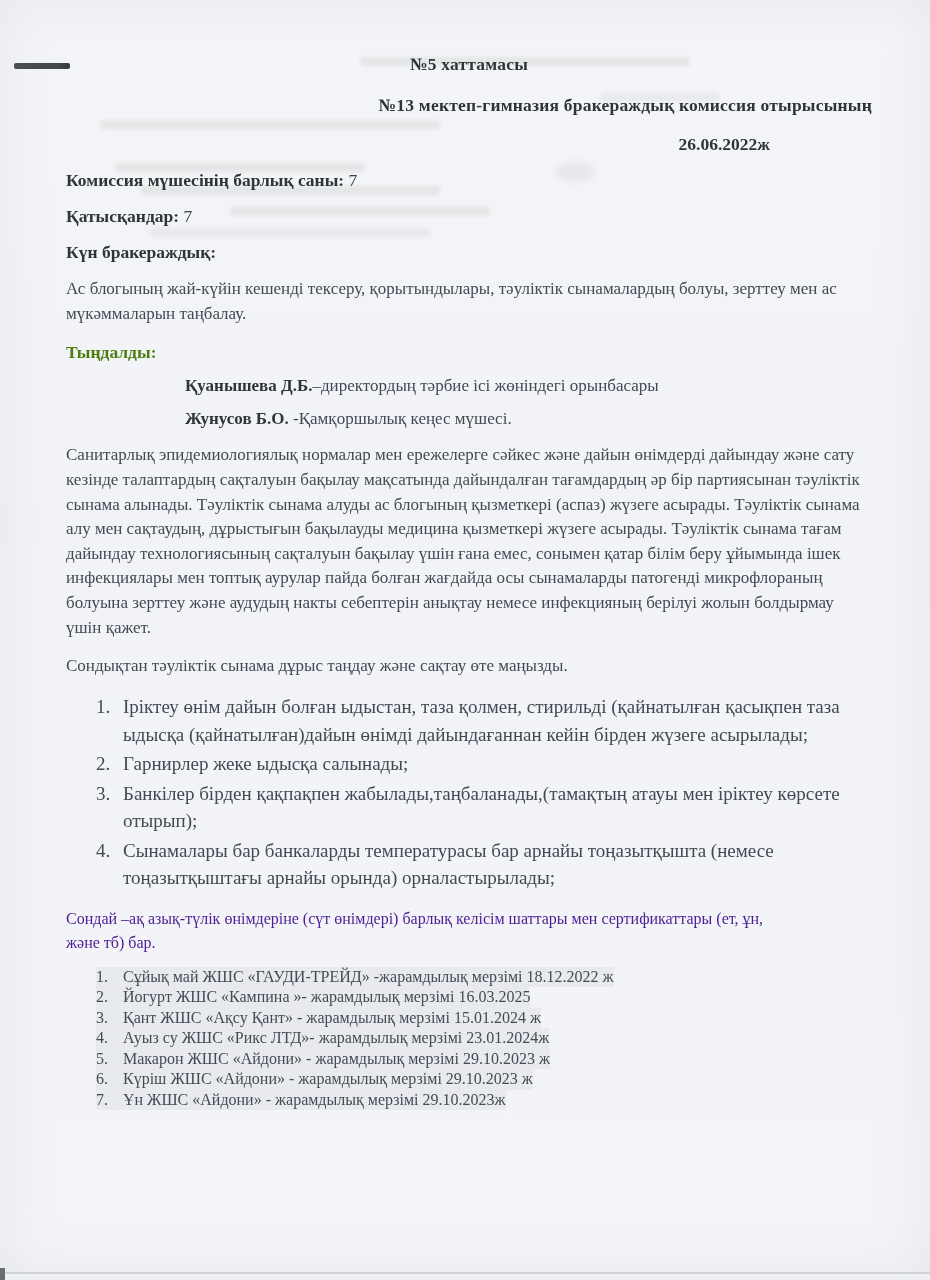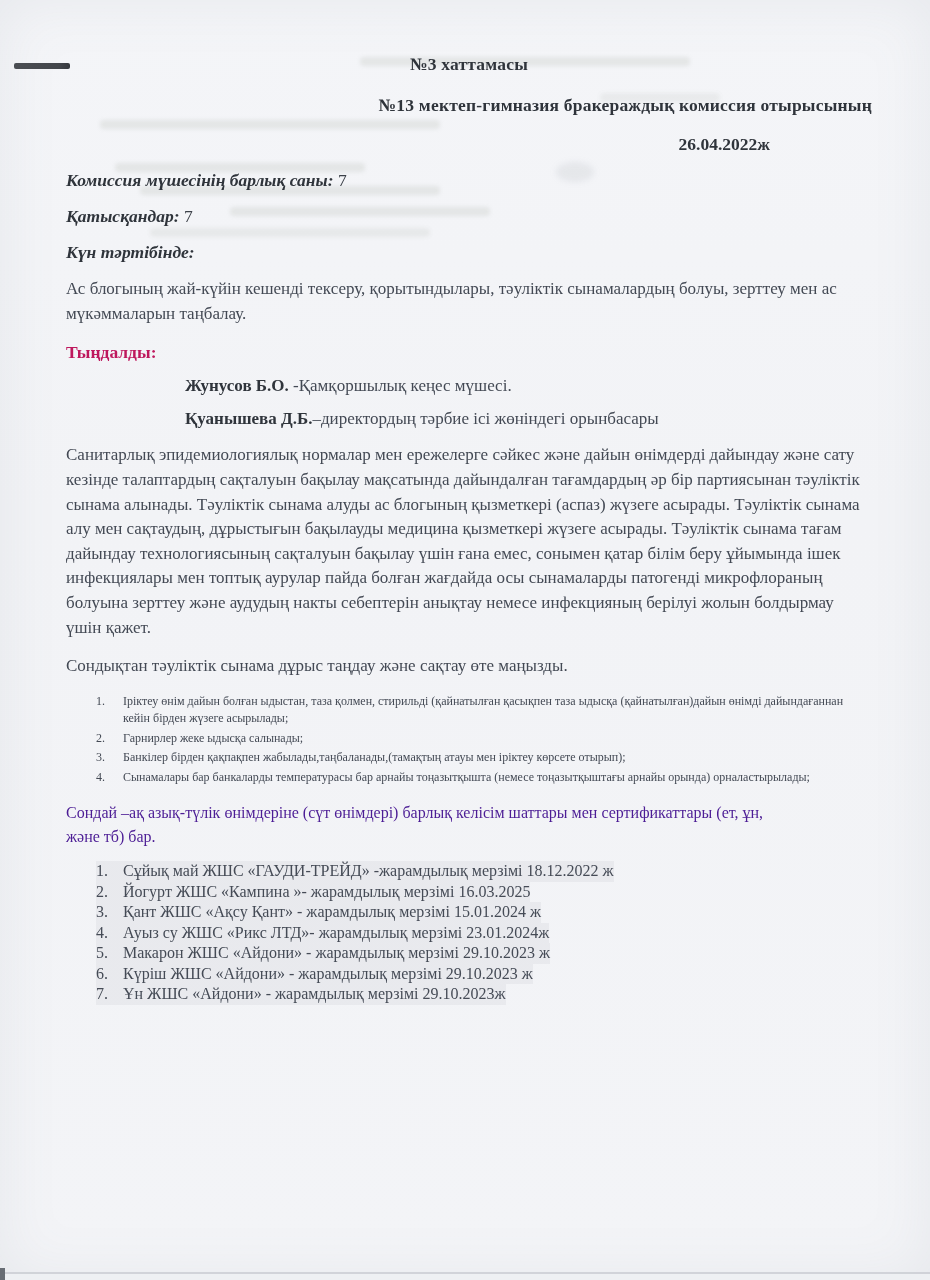--- a/index.html
+++ b/index.html
@@ -46,52 +46,51 @@
     margin-top: 18px;
   }
   .meta-line {
     font-size: 17.5px;
     margin-top: 15px;
     color: #3c4149;
   }
   .meta-line .lbl {
     font-weight: bold;
     color: #2f343b;
-    font-style: italic;
   }
   .body-par {
     font-size: 17px;
     line-height: 1.45;
     margin-top: 14px;
     color: #434954;
   }
   .heard-label {
     font-weight: bold;
     font-size: 17.5px;
-    color: #be185d;
+    color: #4d7c0f;
     margin-top: 16px;
   }
   .speaker {
     font-size: 17px;
     margin-top: 13px;
     padding-left: 119px;
     color: #434954;
   }
   .speaker .name {
     font-weight: bold;
     color: #2f343b;
   }
   ol.rules-list {
     margin: 14px 0 0 0;
     padding: 0 0 0 30px;
     list-style: none;
     counter-reset: rule;
   }
   ol.rules-list li {
-    font-size: 12px;
+    font-size: 19px;
     line-height: 1.45;
     color: #434954;
     position: relative;
     padding-left: 27px;
     margin-top: 2px;
   }
   ol.rules-list li::before {
     counter-increment: rule;
     content: counter(rule) ".";
     position: absolute;
@@ -170,50 +169,50 @@
 <div class="artifact bleed" style="left:600px; top:93px; width:120px; opacity:.7;"></div>
 <div class="artifact bleed" style="left:100px; top:120px; width:340px;"></div>
 <div class="artifact bleed" style="left:115px; top:163px; width:250px;"></div>
 <div class="artifact bleed" style="left:140px; top:186px; width:300px;"></div>
 <div class="artifact bleed" style="left:230px; top:207px; width:260px;"></div>
 <div class="artifact bleed" style="left:150px; top:228px; width:280px; opacity:.8;"></div>
 <div class="artifact smudge" style="left:556px; top:162px; width:38px; height:20px;"></div>
 
 <div class="content">
 
-  <div class="doc-title title-1">№3 хаттамасы</div>
+  <div class="doc-title title-1">№5 хаттамасы</div>
 
   <div class="doc-title title-2">№13 мектеп-гимназия бракераждық комиссия отырысының</div>
 
-  <div class="doc-date">26.04.2022ж</div>
+  <div class="doc-date">26.06.2022ж</div>
 
   <div class="meta-line">
     <span class="lbl">Комиссия мүшесінің барлық саны:</span>
     <span>7</span>
   </div>
 
   <div class="meta-line">
     <span class="lbl">Қатысқандар:</span>
     <span>7</span>
   </div>
 
   <div class="meta-line">
-    <span class="lbl">Күн тәртібінде:</span>
+    <span class="lbl">Күн бракераждық:</span>
   </div>
 
   <div class="body-par">Ас блогының жай-күйін кешенді тексеру, қорытындылары, тәуліктік сынамалардың болуы, зерттеу мен ас мүкәммаларын таңбалау.</div>
 
   <div class="heard-label">Тыңдалды:</div>
+
+  <div class="speaker">
+    <span class="name">Қуанышева Д.Б.</span><span>–директордың тәрбие ісі жөніндегі орынбасары</span>
+  </div>
 
   <div class="speaker">
     <span class="name">Жунусов Б.О.</span><span> -Қамқоршылық кеңес мүшесі.</span>
-  </div>
-
-  <div class="speaker">
-    <span class="name">Қуанышева Д.Б.</span><span>–директордың тәрбие ісі жөніндегі орынбасары</span>
   </div>
 
 
   <div class="body-par">Санитарлық эпидемиологиялық нормалар мен ережелерге сәйкес және дайын өнімдерді дайындау және сату кезінде талаптардың сақталуын бақылау мақсатында дайындалған тағамдардың әр бір партиясынан тәуліктік сынама алынады. Тәуліктік сынама алуды ас блогының қызметкері (аспаз) жүзеге асырады. Тәуліктік сынама алу мен сақтаудың, дұрыстығын бақылауды медицина қызметкері жүзеге асырады. Тәуліктік сынама тағам дайындау технологиясының сақталуын бақылау үшін ғана емес, сонымен қатар білім беру ұйымында ішек инфекциялары мен топтық аурулар пайда болған жағдайда осы сынамаларды патогенді микрофлораның болуына зерттеу және аудудың накты себептерін анықтау немесе инфекцияның берілуі жолын болдырмау үшін қажет.</div>
 
   <div class="body-par">Сондықтан тәуліктік сынама дұрыс таңдау және сақтау өте маңызды.</div>
 
   <ol class="rules-list">
     <li>Іріктеу өнім дайын болған ыдыстан, таза қолмен, стирильді (қайнатылған қасықпен таза ыдысқа (қайнатылған)дайын өнімді дайындағаннан кейін бірден жүзеге асырылады;</li>
     <li>Гарнирлер жеке ыдысқа салынады;</li>

